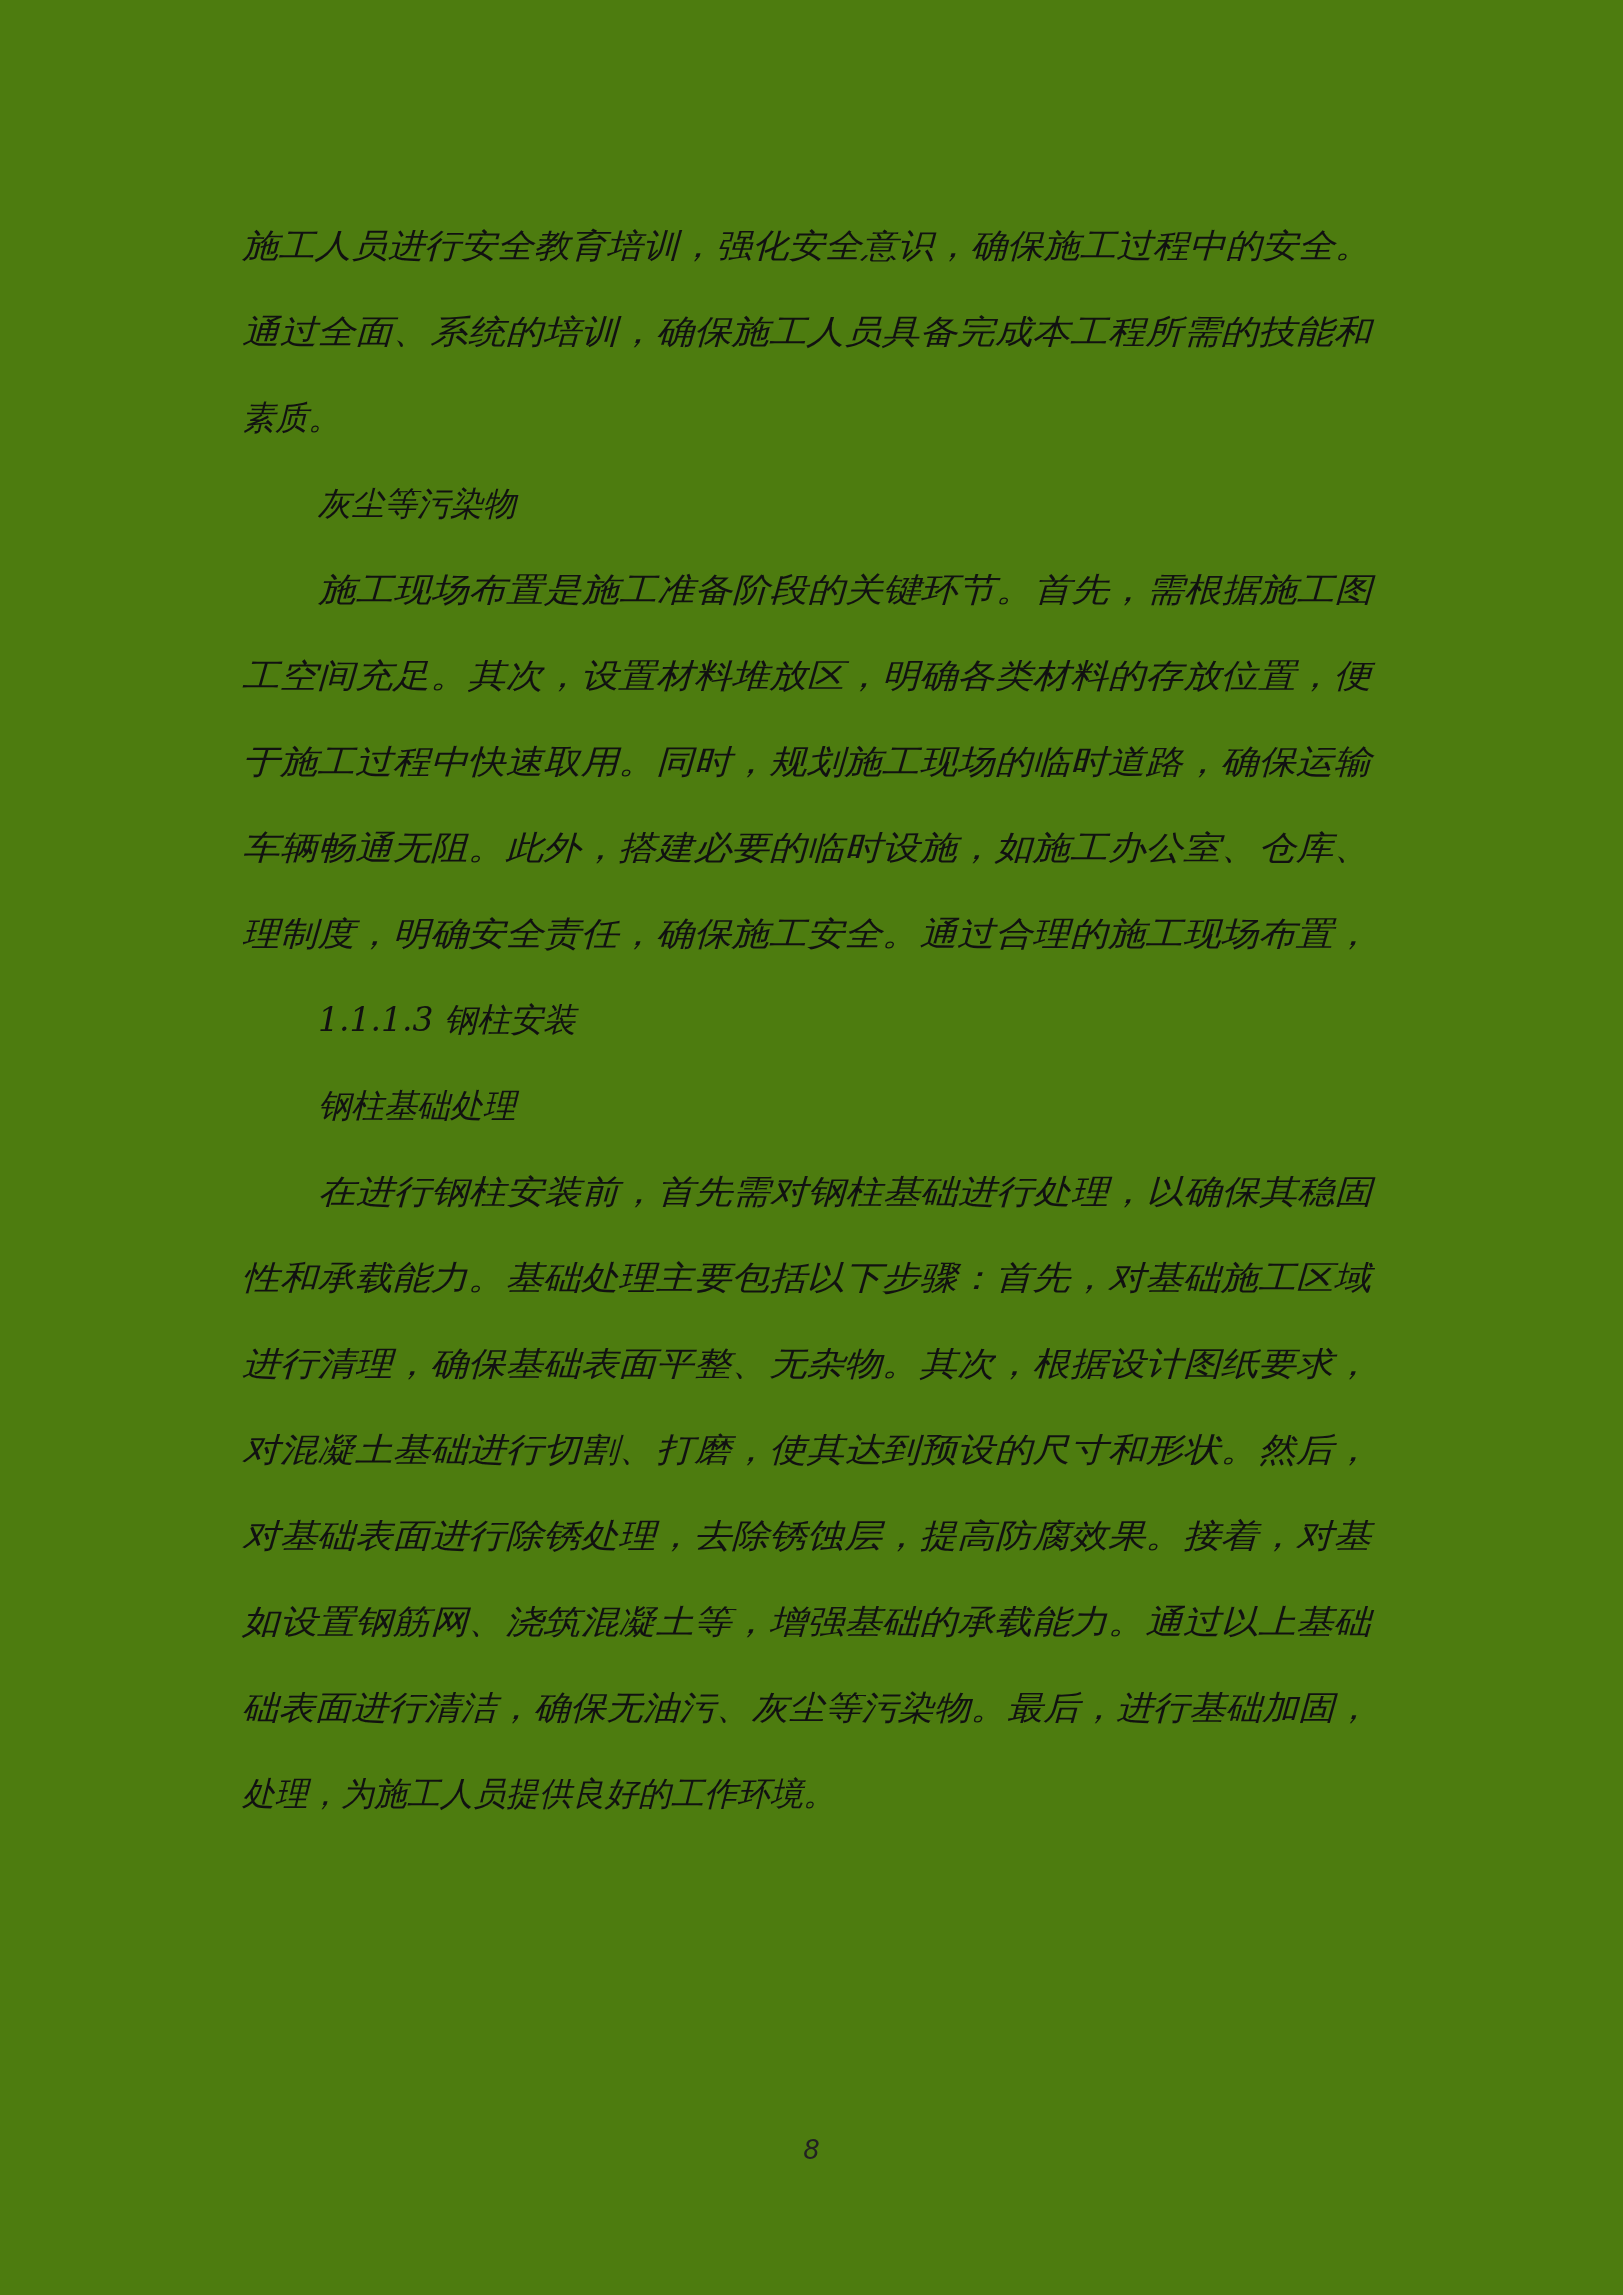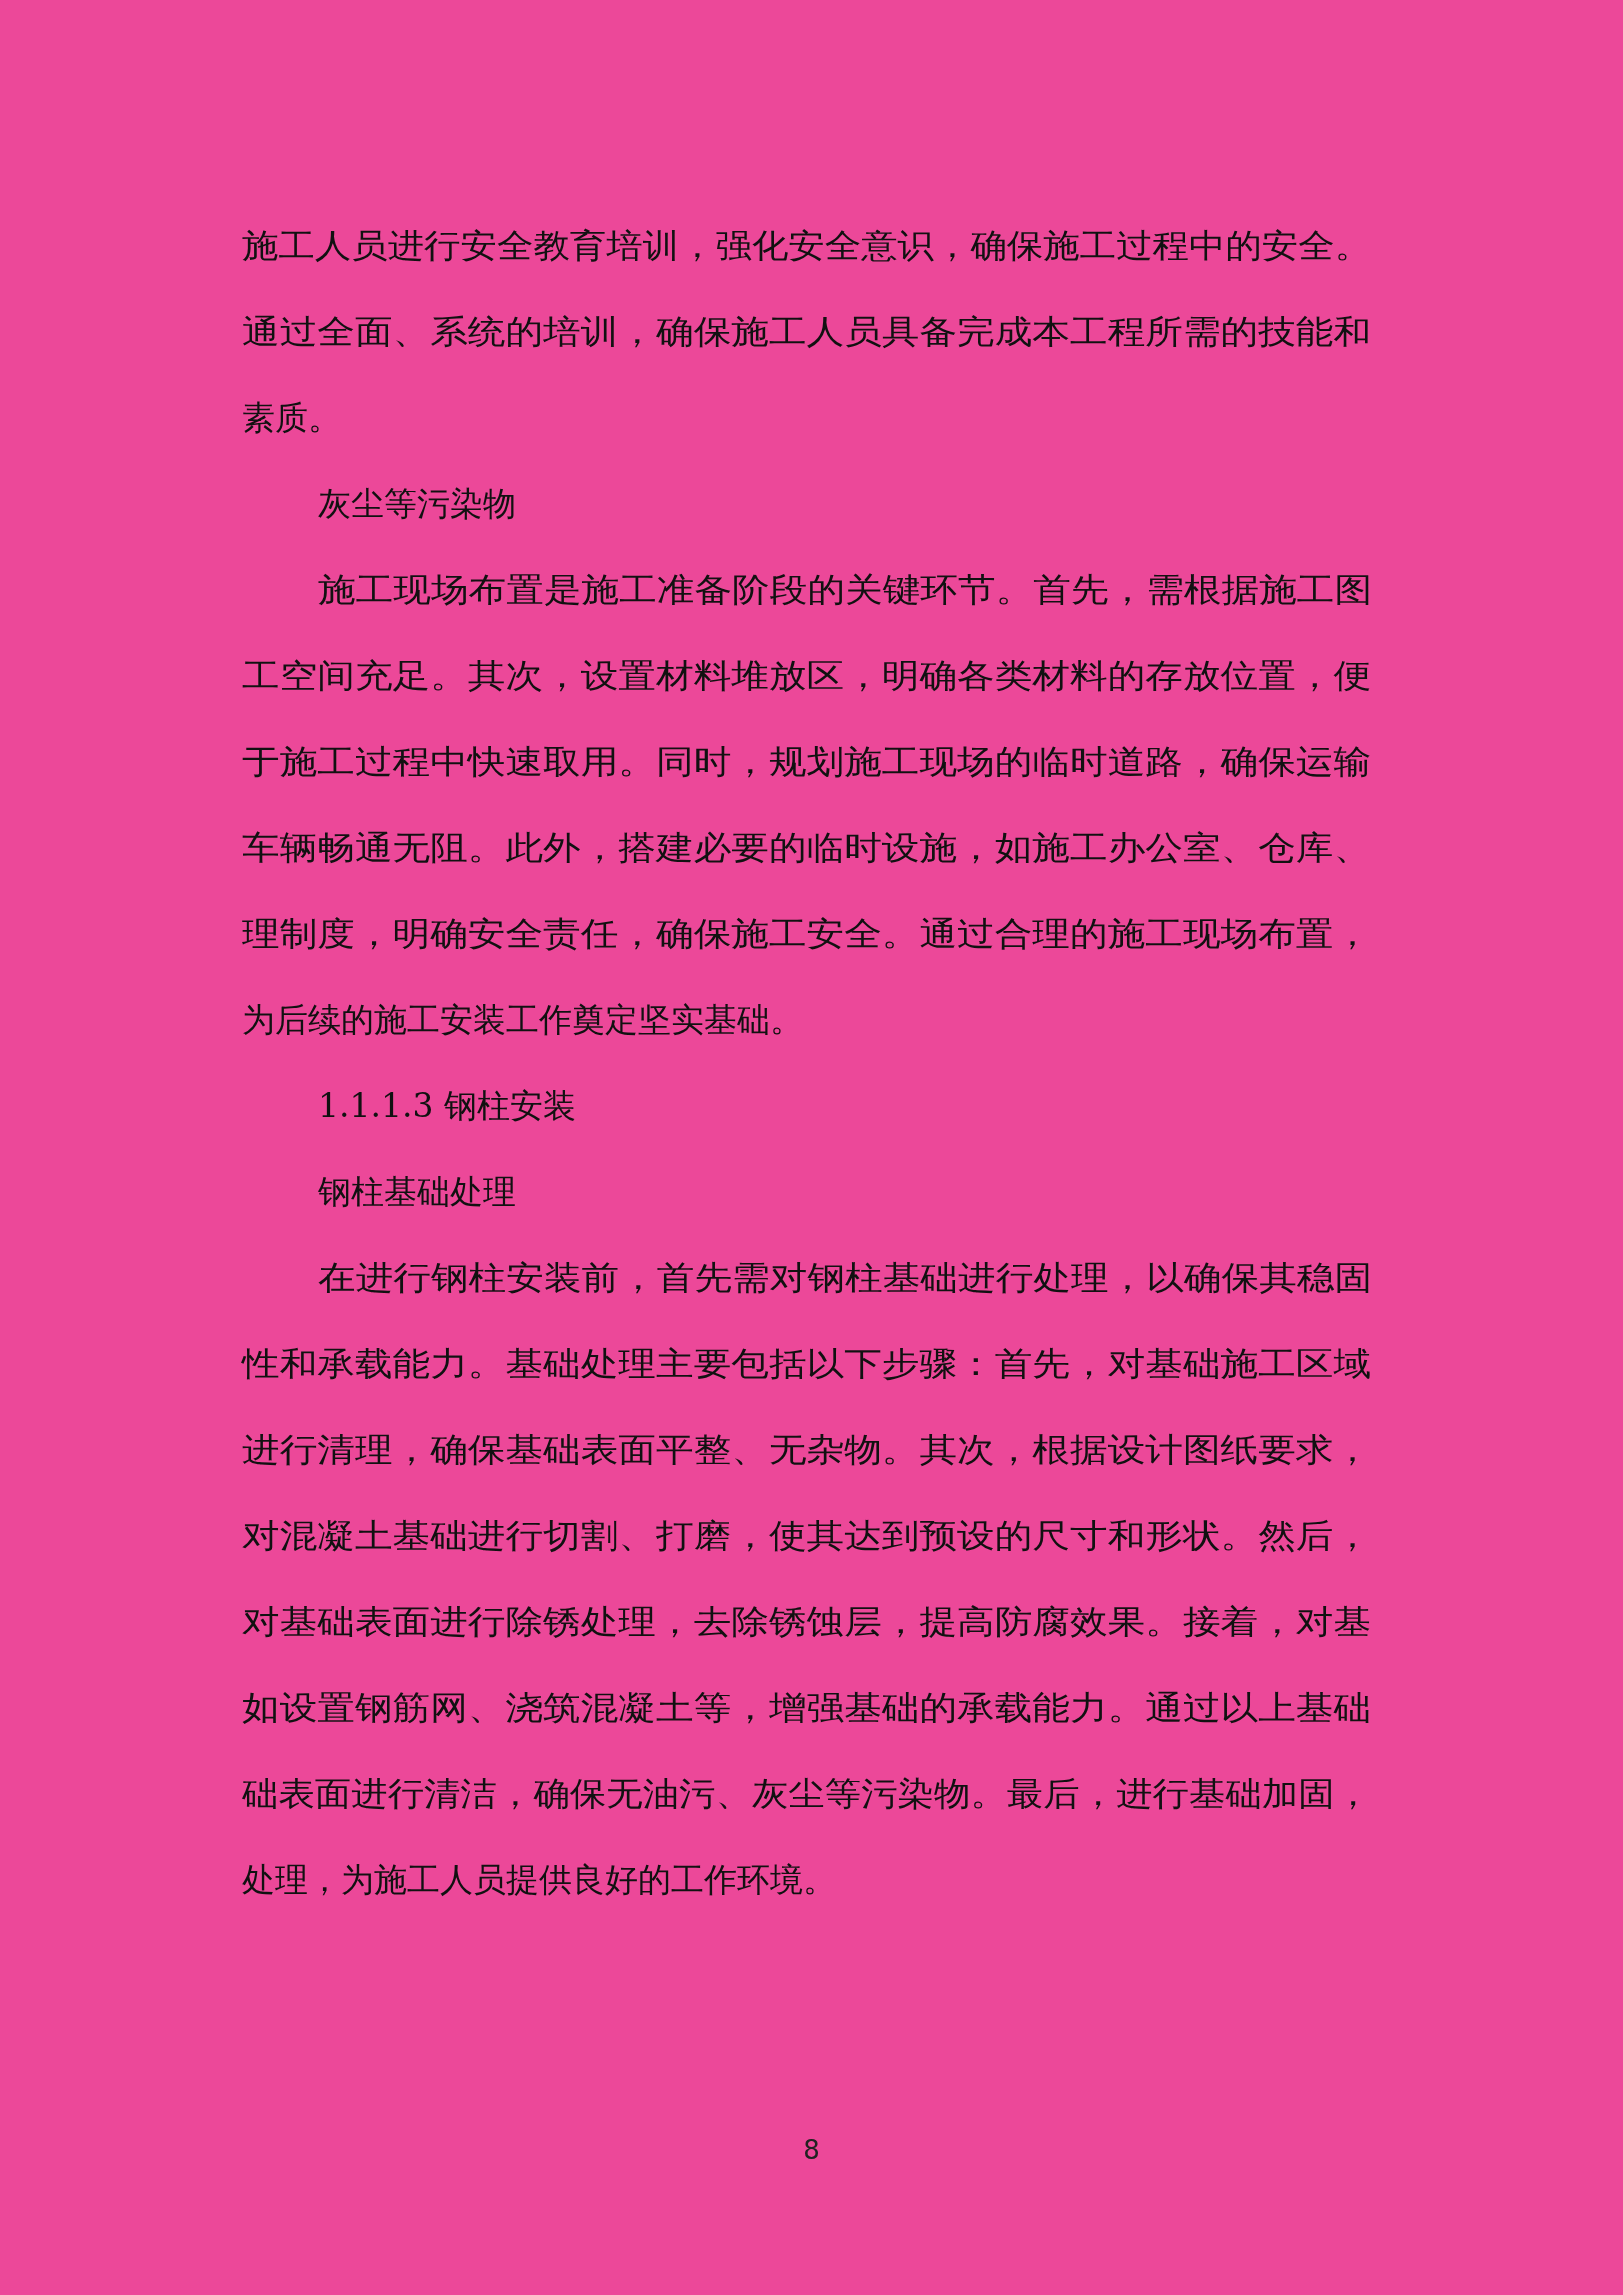--- a/index.html
+++ b/index.html
@@ -13,21 +13,22 @@
       position: relative;
       overflow: hidden;
       font-family: "DejaVu Serif", "Liberation Serif", serif;
       color: #111111;
     }
     .page {
       position: absolute;
       left: 0; top: 0;
       width: 1623px;
       height: 2295px;
-      background: #ec4899;
+      background: #4d7c0f;
+      font-style: italic;
     }
     .body-text {
       position: absolute;
       left: 242px;
       top: 203px;
       width: 1142px;
     }
     .line {
       display: block;
       height: 86px;
@@ -61,21 +62,20 @@
   <div class="body-text">
     <div class="line"><span class="txt" style="transform: scaleX(1.1037);">施工人员进行安全教育培训，强化安全意识，确保施工过程中的安全。</span></div>
     <div class="line"><span class="txt" style="transform: scaleX(1.1405);">通过全面、系统的培训，确保施工人员具备完成本工程所需的技能和</span></div>
     <div class="line"><span class="txt">素质。</span></div>
     <div class="line indent"><span class="txt">灰尘等污染物</span></div>
     <div class="line indent"><span class="txt" style="transform: scaleX(1.1408);">施工现场布置是施工准备阶段的关键环节。首先，需根据施工图</span></div>
     <div class="line"><span class="txt" style="transform: scaleX(1.1405);">工空间充足。其次，设置材料堆放区，明确各类材料的存放位置，便</span></div>
     <div class="line"><span class="txt" style="transform: scaleX(1.1405);">于施工过程中快速取用。同时，规划施工现场的临时道路，确保运输</span></div>
     <div class="line"><span class="txt" style="transform: scaleX(1.1405);">车辆畅通无阻。此外，搭建必要的临时设施，如施工办公室、仓库、</span></div>
     <div class="line"><span class="txt" style="transform: scaleX(1.1405);">理制度，明确安全责任，确保施工安全。通过合理的施工现场布置，</span></div>
-    <div class="line"><span class="txt">为后续的施工安装工作奠定坚实基础。</span></div>
     <div class="line indent"><span class="txt">1.1.1.3 钢柱安装</span></div>
     <div class="line indent"><span class="txt">钢柱基础处理</span></div>
     <div class="line indent"><span class="txt" style="transform: scaleX(1.1408);">在进行钢柱安装前，首先需对钢柱基础进行处理，以确保其稳固</span></div>
     <div class="line"><span class="txt" style="transform: scaleX(1.1405);">性和承载能力。基础处理主要包括以下步骤：首先，对基础施工区域</span></div>
     <div class="line"><span class="txt" style="transform: scaleX(1.1405);">进行清理，确保基础表面平整、无杂物。其次，根据设计图纸要求，</span></div>
     <div class="line"><span class="txt" style="transform: scaleX(1.1405);">对混凝土基础进行切割、打磨，使其达到预设的尺寸和形状。然后，</span></div>
     <div class="line"><span class="txt" style="transform: scaleX(1.1405);">对基础表面进行除锈处理，去除锈蚀层，提高防腐效果。接着，对基</span></div>
     <div class="line"><span class="txt" style="transform: scaleX(1.1405);">如设置钢筋网、浇筑混凝土等，增强基础的承载能力。通过以上基础</span></div>
     <div class="line"><span class="txt" style="transform: scaleX(1.1037);">础表面进行清洁，确保无油污、灰尘等污染物。最后，进行基础加固，</span></div>
     <div class="line"><span class="txt">处理，为施工人员提供良好的工作环境。</span></div>

